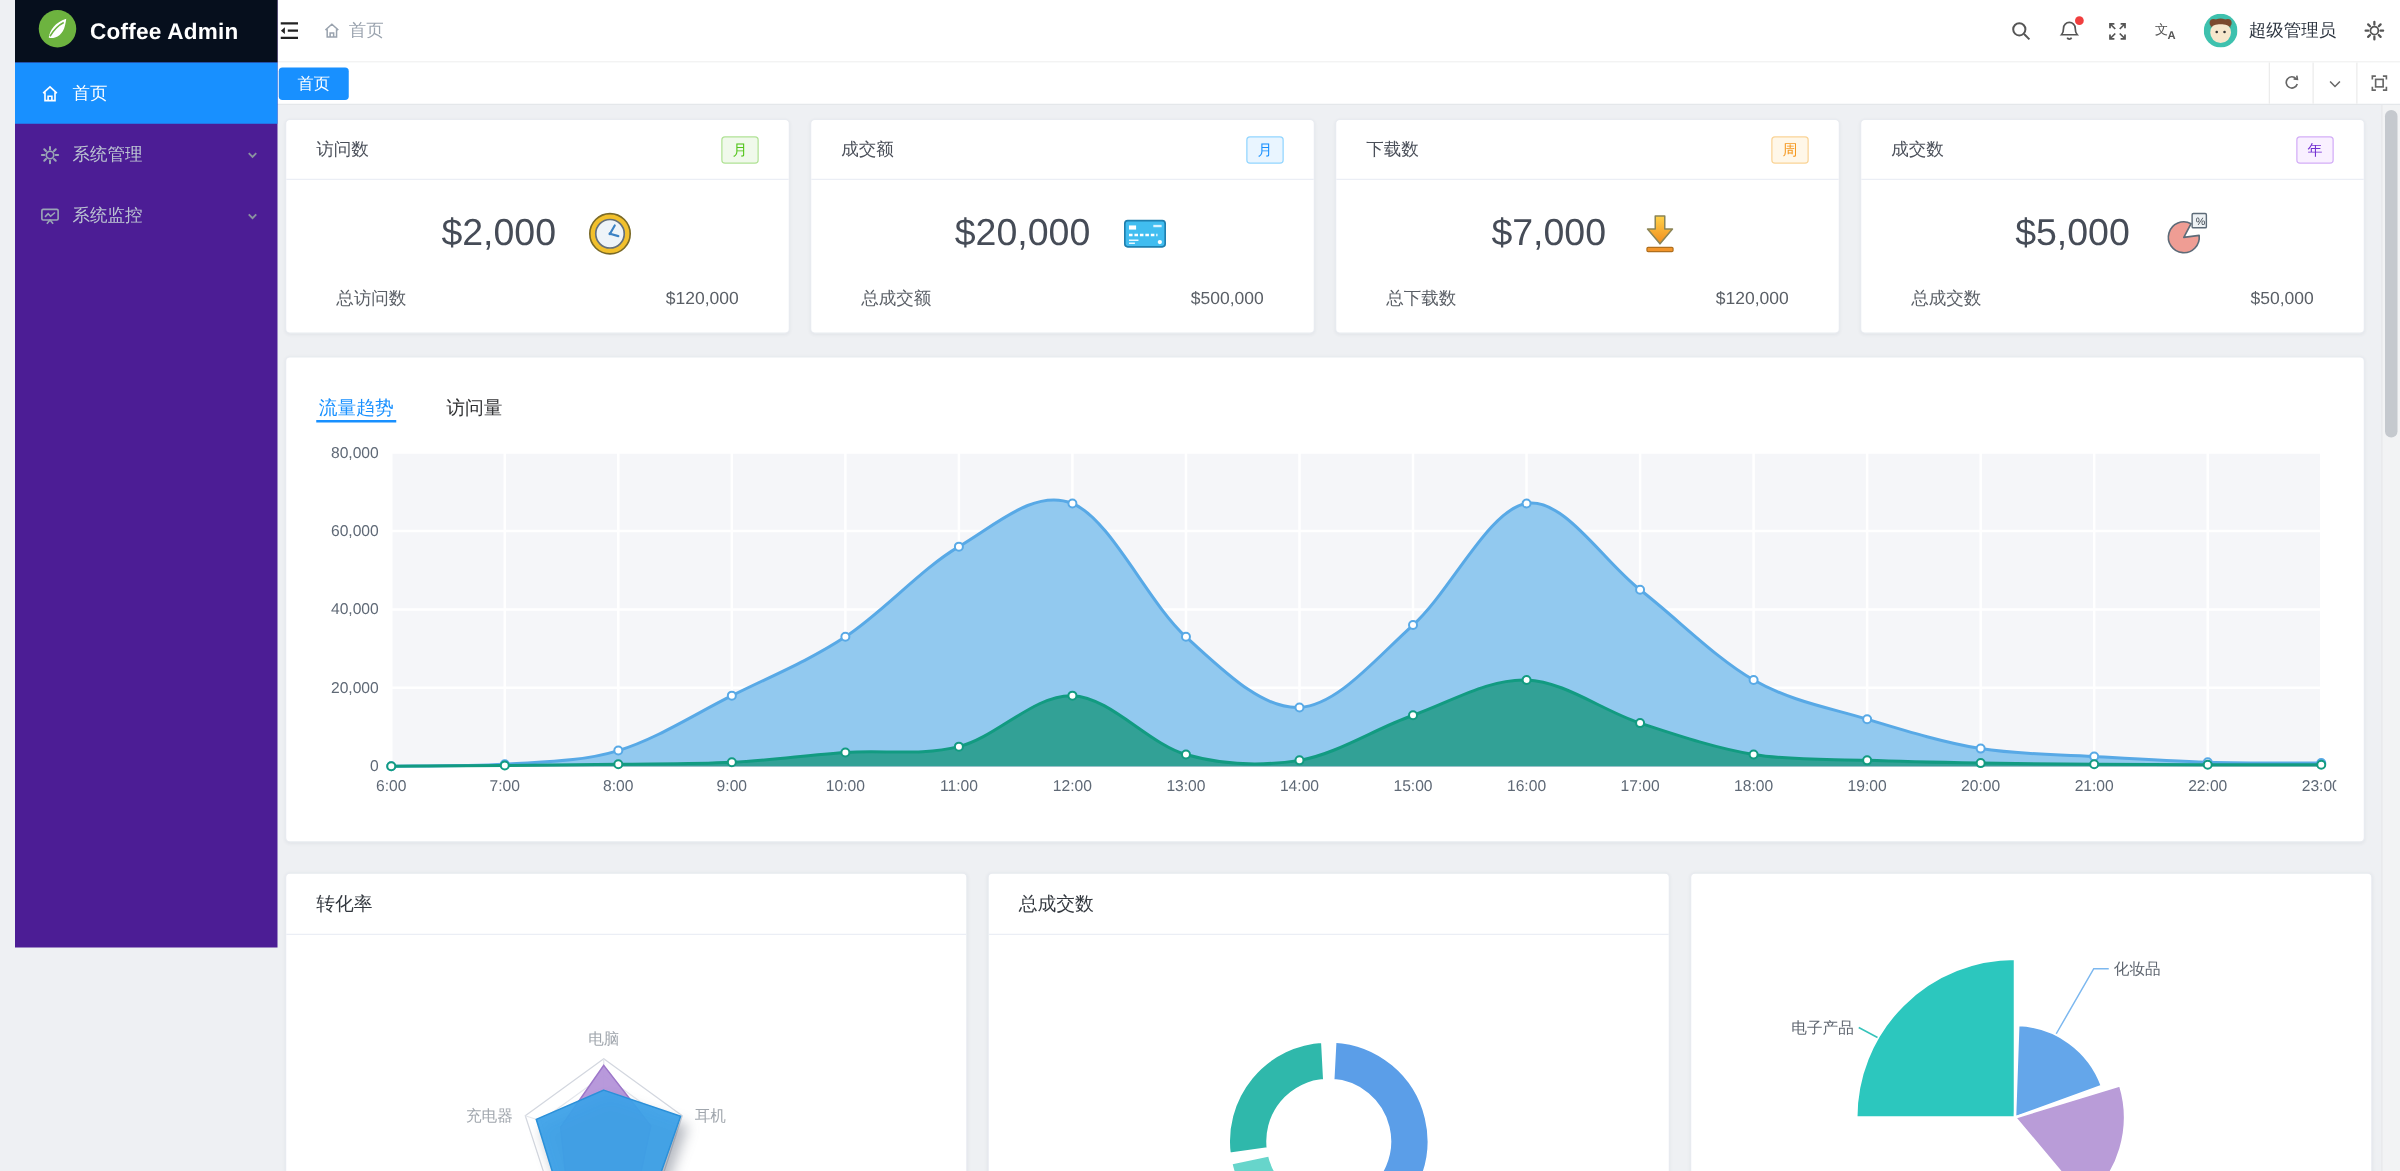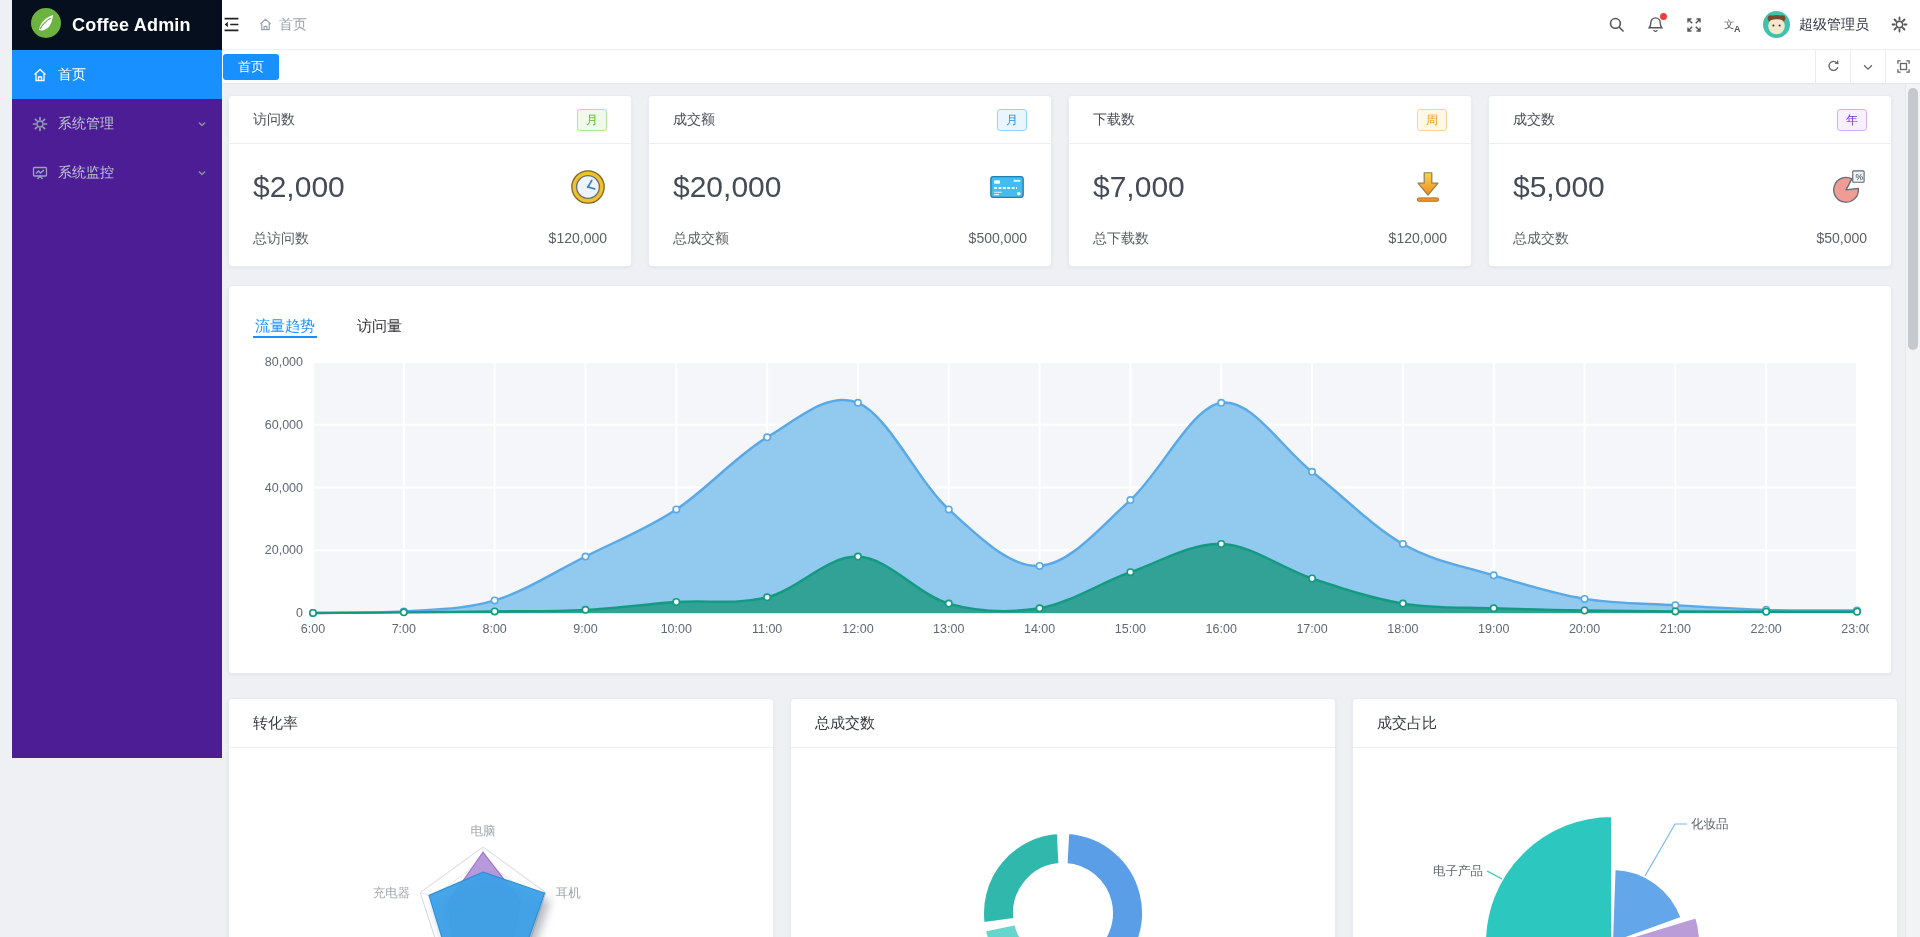--- a/index.html
+++ b/index.html
@@ -49,23 +49,23 @@
   .stats-row { display:grid; grid-template-columns:repeat(4,1fr); gap:16px; }
   .stat-card { height:172px; display:flex; flex-direction:column; }
   .stat-head { height:48px; padding:0 24px; display:flex; align-items:center; justify-content:space-between;
     border-bottom:1px solid #ebeef5; }
   .stat-title { font-size:14px; color:#4a4f59; }
   .badge { font-size:12px; padding:2px 8px; border-radius:3px; border:1px solid; line-height:16px; }
   .badge-green  { color:#52c41a; background:#f0f9eb; border-color:#b0e295; }
   .badge-blue   { color:#1890ff; background:#e9f5ff; border-color:#91d5ff; }
   .badge-orange { color:#f59a23; background:#fff7e8; border-color:#fad396; }
   .badge-purple { color:#722ed1; background:#f9f0ff; border-color:#d3adf7; }
-  .stat-body { flex:1; padding:0 24px; display:flex; align-items:center; justify-content:space-between;gap:24px; }
+  .stat-body { flex:1; padding:0 24px; display:flex; align-items:center; justify-content:center;gap:24px; }
   .stat-value { font-size:30px; color:#464c57; }
-  .stat-foot { padding:0 24px 18px; display:flex; justify-content:space-between; font-size:14px; color:#5a5f66; }
+  .stat-foot { padding:0 40px 18px; display:flex; justify-content:space-between; font-size:14px; color:#5a5f66; }
 
   .trend-panel { margin-top:18px; height:389px; padding:14px 24px 0; }
   .trend-tabs { display:flex; gap:38px; height:42px; }
   .trend-tab { font-size:15px; color:#303133; padding:6px 2px 0; position:relative; cursor:pointer;margin-top:11px; }
   .trend-tab.active { color:#1890ff; }
   .trend-tab.active::after { content:""; position:absolute; left:0; right:0; bottom:4px; height:2px; background:#1890ff; }
   .area-wrap { margin-top:8px; }
 
   .bottom-row { margin-top:24px; display:grid; grid-template-columns:repeat(3,1fr); gap:16px; }
   .mini-panel { height:320px; }
@@ -442,23 +442,20 @@
       </div>
       <div class="mini-body">
         <svg width="544" height="250" viewBox="0 0 544 250">
             <path d="M276.23921245567846,84.11100768487952A81 81 0 0 1 312.5,235.14805770653953L296,206.56921938165306A48 48 0 0 0 274.5121258996613,117.06578233178045Z" fill="#5b9ee8" stroke="#ffffff" stroke-width="4" stroke-linejoin="round"></path>
             <path d="M217.8004208849325,225.19473086366895A81 81 0 0 1 192.77004434056175,181.8408469562385L225.04891516477733,174.97976115925246A48 48 0 0 0 239.88173089477482,200.6709516229149Z" fill="#67d5cb" stroke="#ffffff" stroke-width="4" stroke-linejoin="round"></path>
             <path d="M191.78828643193282,176.27302117776532A81 81 0 0 1 267.7607875443215,84.11100768487952L269.4878741003387,117.06578233178045A48 48 0 0 0 224.46713270040462,171.68030884608316Z" fill="#2fb8ab" stroke="#ffffff" stroke-width="4" stroke-linejoin="round"></path>
           </svg>
       </div>
     </div>
     <div class="card mini-panel">
-      <div class="mini-head">
-        <span>成交占比</span>
-      </div>
       <div class="mini-body">
         <svg width="544" height="250" viewBox="0 0 544 250">
             <path d="M259 195L132,195.00000000000003A127 127 0 0 1 259,68Z" fill="#2cc7be" stroke="#ffffff" stroke-width="2" stroke-linejoin="round"></path>
             <path d="M259 195L261.58256275598507,121.04507880058691A74 74 0 0 1 328.5372539381572,169.69050939390053Z" fill="#64a6ea" stroke="#ffffff" stroke-width="2" stroke-linejoin="round"></path>
             <path d="M259 195L343.1548185247471,169.27128998439917A88 88 0 0 1 315.56530965241546,262.4119109944701Z" fill="#b99cd8" stroke="#ffffff" stroke-width="2" stroke-linejoin="round"></path>
             <polyline points="134,123 149,131" fill="none" stroke="#35c3ba" stroke-width="1.2"></polyline>
             <text x="130" y="127" text-anchor="end" font-size="12.5" fill="#5f6670">电子产品</text>
             <polyline points="334,76 322,76 292,128" fill="none" stroke="#7db8ef" stroke-width="1.2"></polyline>
             <text x="338" y="80" text-anchor="start" font-size="12.5" fill="#5f6670">化妆品</text>
           </svg>

